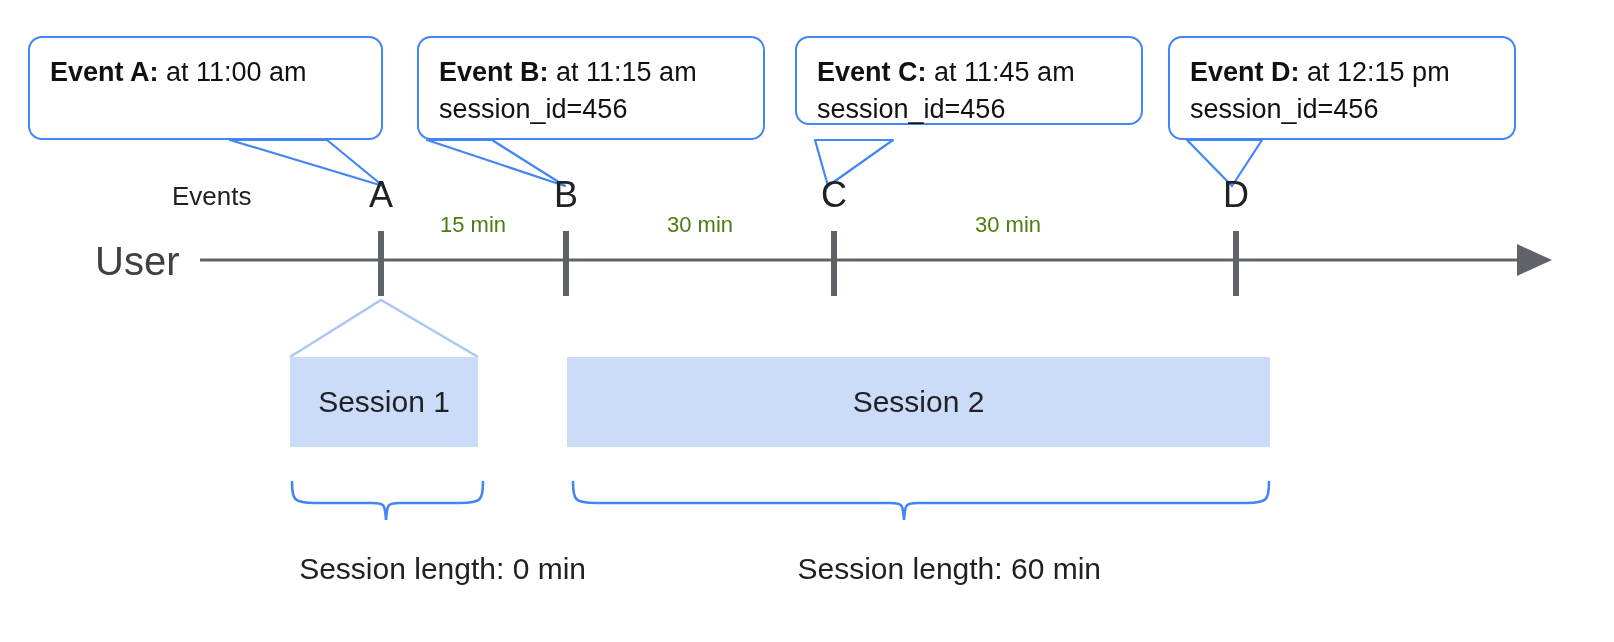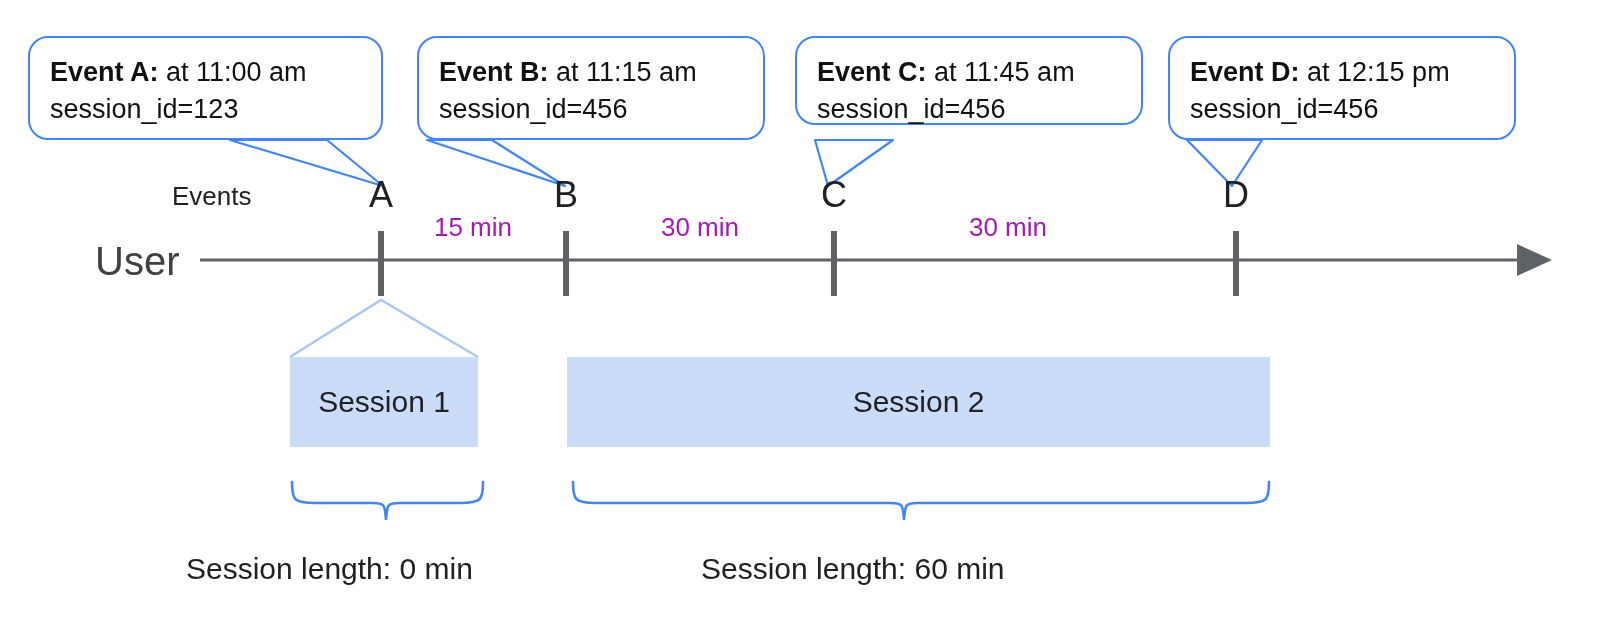--- a/index.html
+++ b/index.html
@@ -1,39 +1,38 @@
 <!DOCTYPE html>
 <html><head>
 <meta charset="utf-8">
 <style>
   html,body{margin:0;padding:0;background:#ffffff;}
   body{width:1614px;height:642px;overflow:hidden;
        font-family:"Liberation Sans",sans-serif;color:#202124;}
   #stage{position:relative;width:1614px;height:642px;}
   .callout{position:absolute;box-sizing:border-box;border:2.2px solid #4285f4;
-           border-radius:20px;background:#ffffff;padding:16px 20px 14px 20px;
+           border-radius:14px;background:#ffffff;padding:16px 20px 14px 20px;
            font-size:27px;line-height:1.38;color:#111;}
   .callout .hd{font-weight:bold;}
   .lbl-events{position:absolute;font-size:26px;color:#202124;}
   .lbl-user{position:absolute;font-size:40px;color:#404040;}
   .evlabel{position:absolute;font-size:36px;color:#202124;text-align:center;width:60px;}
-  .intlabel{position:absolute;font-size:26px;color:#a21caf;text-align:center;}
+  .intlabel{position:absolute;font-size:22px;color:#4d7c0f;text-align:center;}
   .sessbox{position:absolute;background:#cbdcf8;display:flex;align-items:center;
            justify-content:center;font-size:30px;color:#202124;text-align:right;}
-  .sesslen{position:absolute;font-size:30px;color:#202124;text-align:left;}
+  .sesslen{position:absolute;font-size:30px;color:#202124;text-align:right;}
   svg.layer{position:absolute;left:0;top:0;width:1614px;height:642px;overflow:visible;}
 </style>
 </head>
 <body>
 
 <div id="stage">
 
   <div class="callout" style="left:28px;top:36px;width:355px;height:104px;">
     <span class="hd">Event A:</span><span> at 11:00 am</span><br>
-    <span>session_id=123</span>
   </div>
 
   <div class="callout" style="left:417px;top:36px;width:348px;height:104px;">
     <span class="hd">Event B:</span><span> at 11:15 am</span><br>
     <span>session_id=456</span>
   </div>
 
   <div class="callout" style="left:795px;top:36px;width:348px;height:89px;">
     <span class="hd">Event C:</span><span> at 11:45 am</span><br>
     <span>session_id=456</span>

